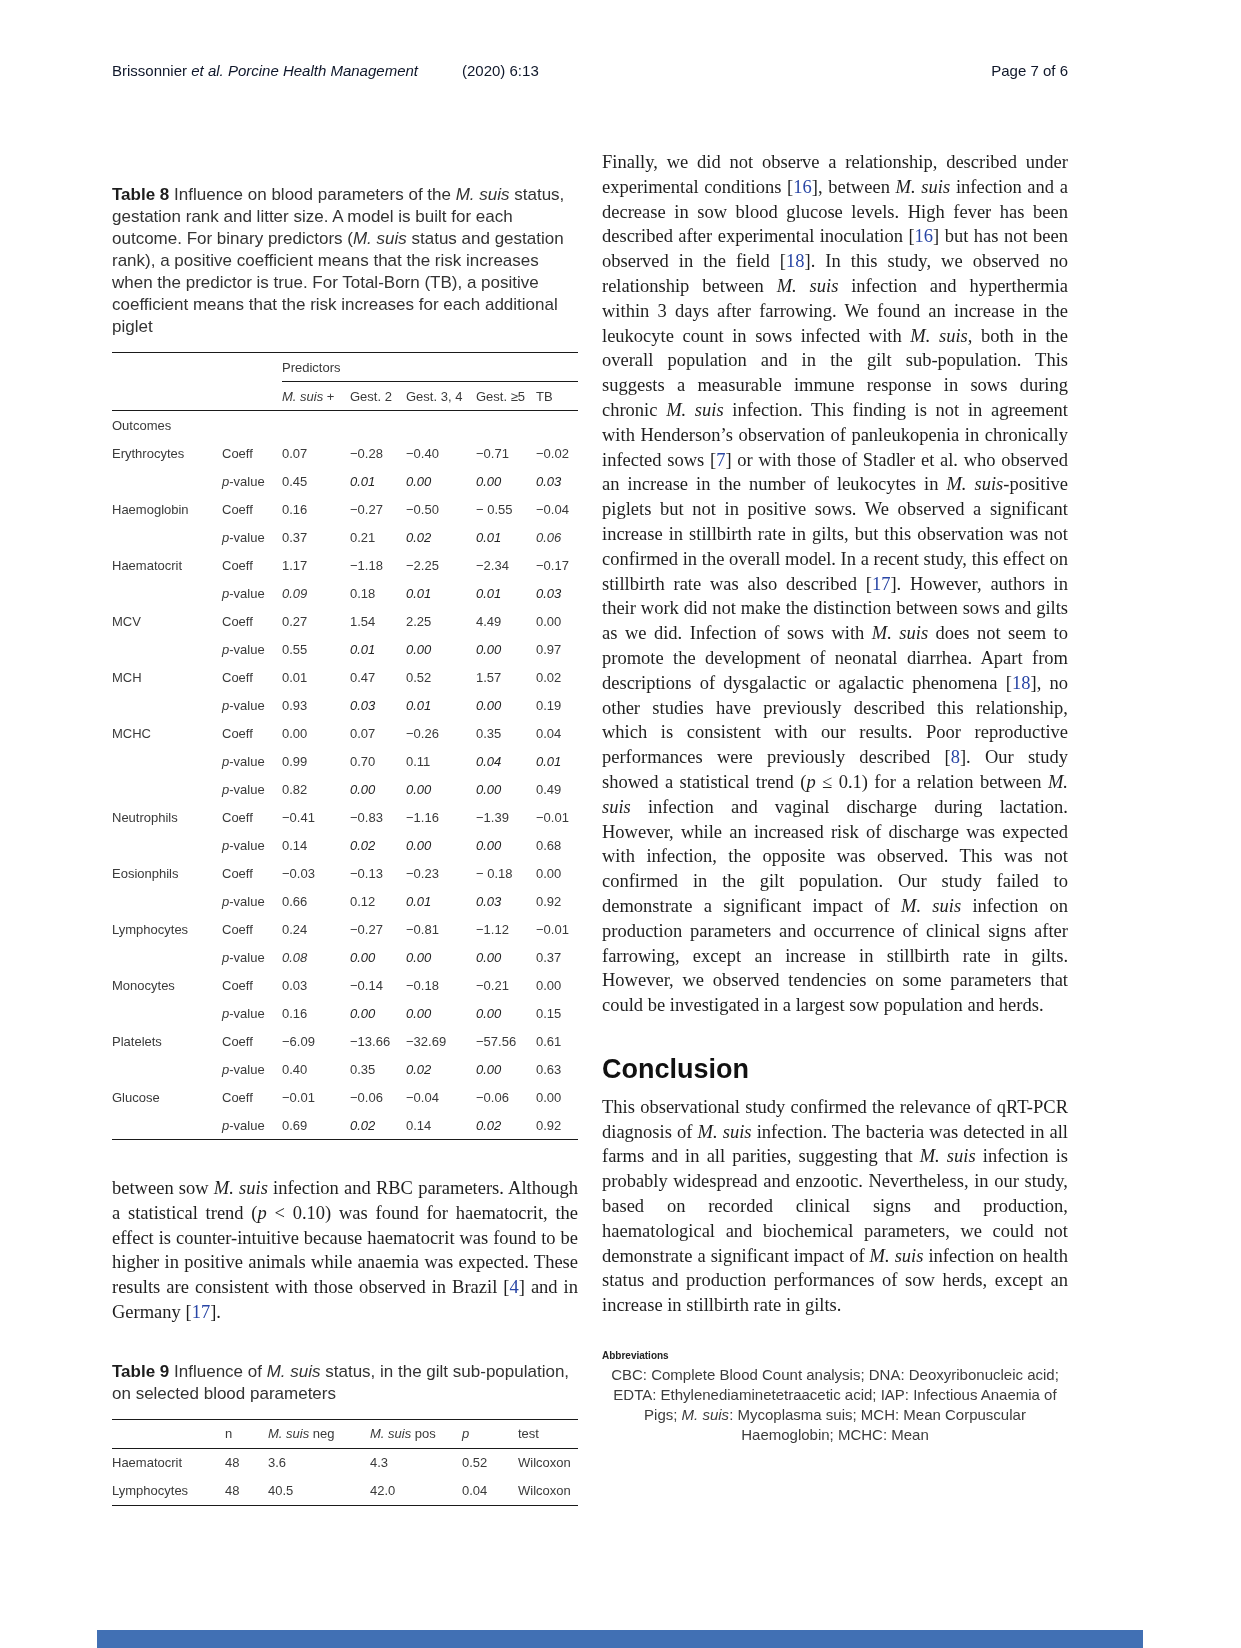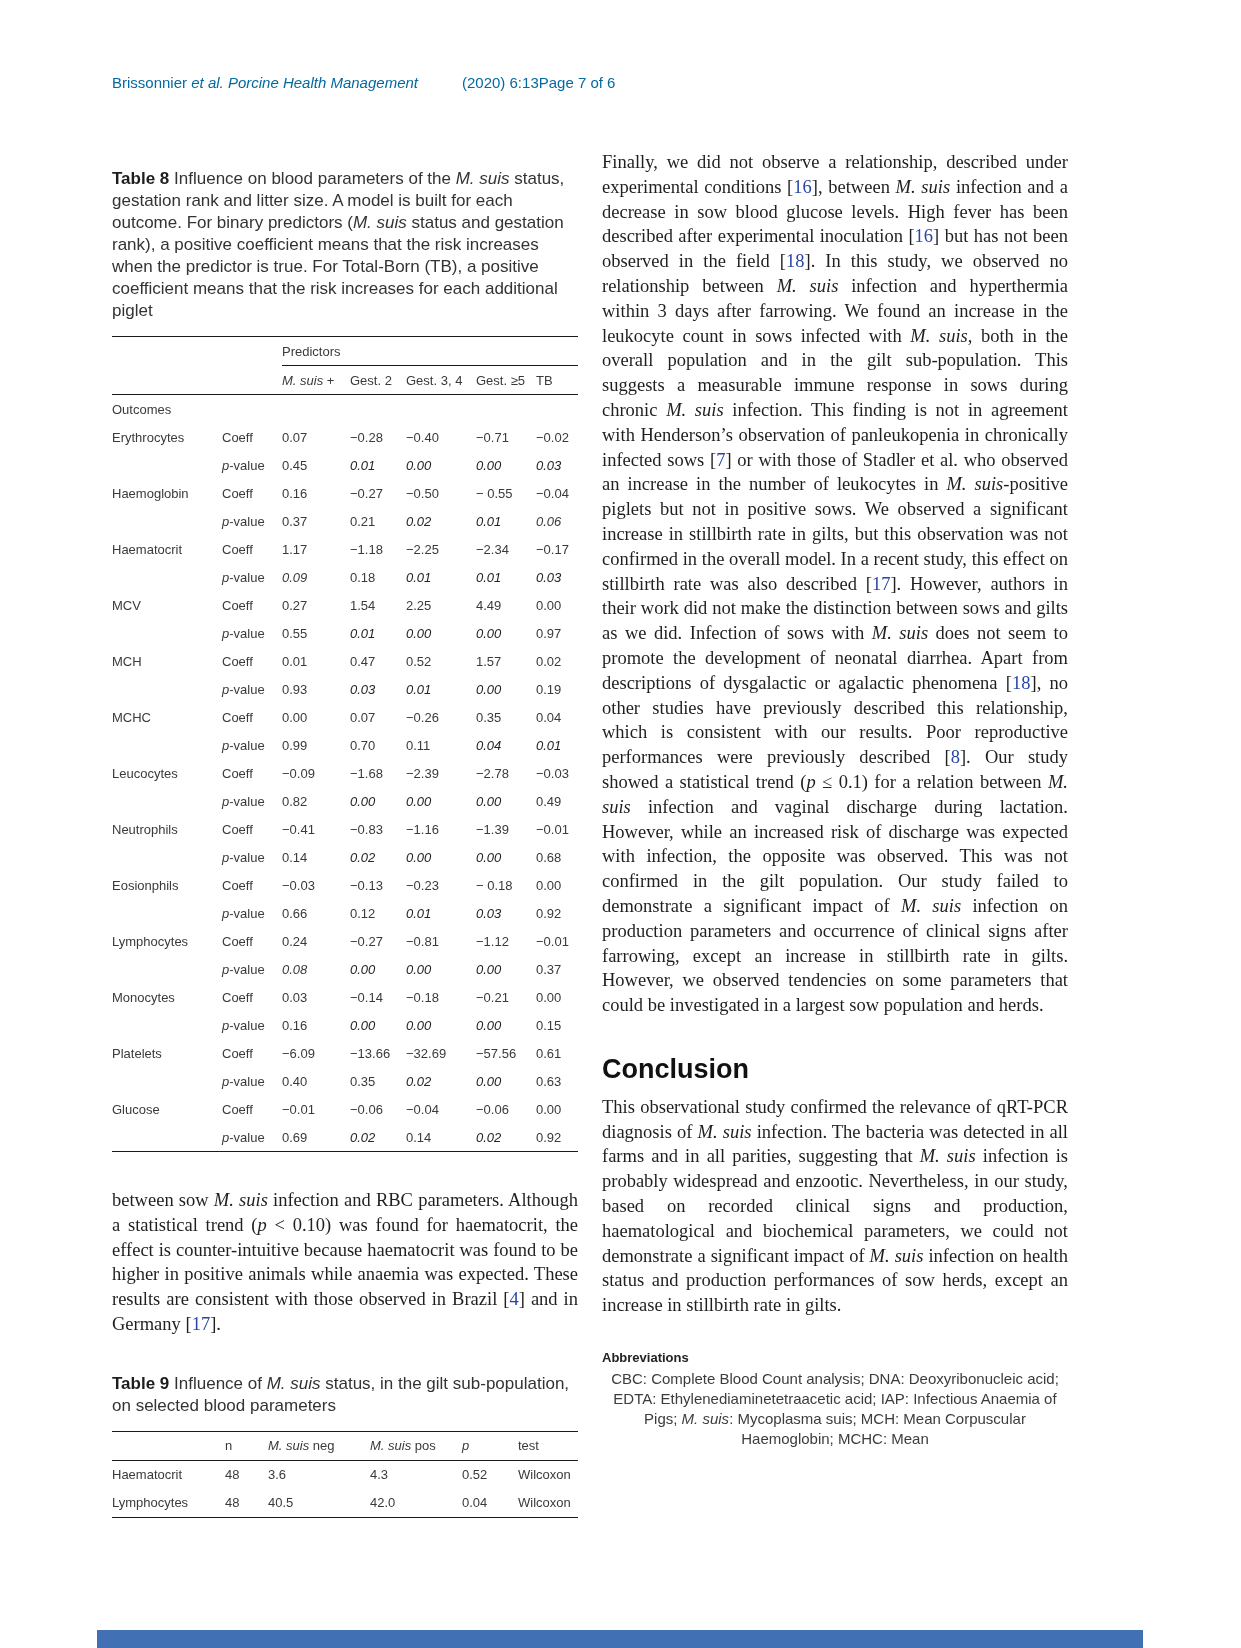--- a/index.html
+++ b/index.html
@@ -6,27 +6,27 @@
   body{
     width:1241px;height:1648px;position:relative;background:#ffffff;
     font-family:"Liberation Sans",sans-serif;color:#231f20;
     -webkit-font-smoothing:antialiased;
   }
   .page{position:absolute;inset:0;overflow:hidden;}
 
   
   .pg-header{
     position:absolute;top:62px;left:112px;width:956px;
-    display:flex;
-    font-size:15px;color:#0369a1;margin-top:12px;
+    display:flex;justify-content:space-between;
+    font-size:15px;color:#0f172a;
   }
   .pg-header .cite-part{margin-left:44px;}
 
   
-  .col-left{position:absolute;left:112px;top:168px;width:466px;}
+  .col-left{position:absolute;left:112px;top:184px;width:466px;}
   .col-right{position:absolute;left:602px;top:150px;width:466px;}
 
   
   .tbl-caption{
     font-size:17px;line-height:22px;color:#333333;margin:0 0 14px 0;
   }
   .tbl-caption b{color:#1d1d1d;}
 
   
   table.data-tbl{
@@ -52,21 +52,21 @@
   }
   .between-par{margin-top:36px;margin-bottom:34px;}
   .cite{color:#2845a5;}
 
   .section-h{
     font-family:"Liberation Sans",sans-serif;font-weight:bold;
     font-size:27px;color:#111111;margin:36px 0 10px 0;
   }
   .abbr-h{
     font-family:"Liberation Sans",sans-serif;font-weight:bold;
-    font-size:13px;color:#222222;margin:32px 0 4px 0;
+    font-size:10px;color:#222222;margin:32px 0 4px 0;
   }
   .abbr-text{
     font-family:"Liberation Sans",sans-serif;font-size:15px;line-height:20px;
     color:#3c3c3c;text-align:center;margin:0;
   }
 
   .t9-caption{margin-top:36px;}
 
   
   .footer-bar{
@@ -220,29 +220,20 @@
           <tr>
             <td class="outcome"></td>
             <td><i>p</i>-value</td>
             <td>0.99</td>
             <td>0.70</td>
             <td>0.11</td>
             <td class="sig">0.04</td>
             <td class="sig">0.01</td>
           </tr>
           <tr>
-            <td class="outcome">Leucocytes</td>
-            <td>Coeff</td>
-            <td>−0.09</td>
-            <td>−1.68</td>
-            <td>−2.39</td>
-            <td>−2.78</td>
-            <td>−0.03</td>
-          </tr>
-          <tr>
             <td class="outcome"></td>
             <td><i>p</i>-value</td>
             <td>0.82</td>
             <td class="sig">0.00</td>
             <td class="sig">0.00</td>
             <td class="sig">0.00</td>
             <td>0.49</td>
           </tr>
           <tr>
             <td class="outcome">Neutrophils</td>

